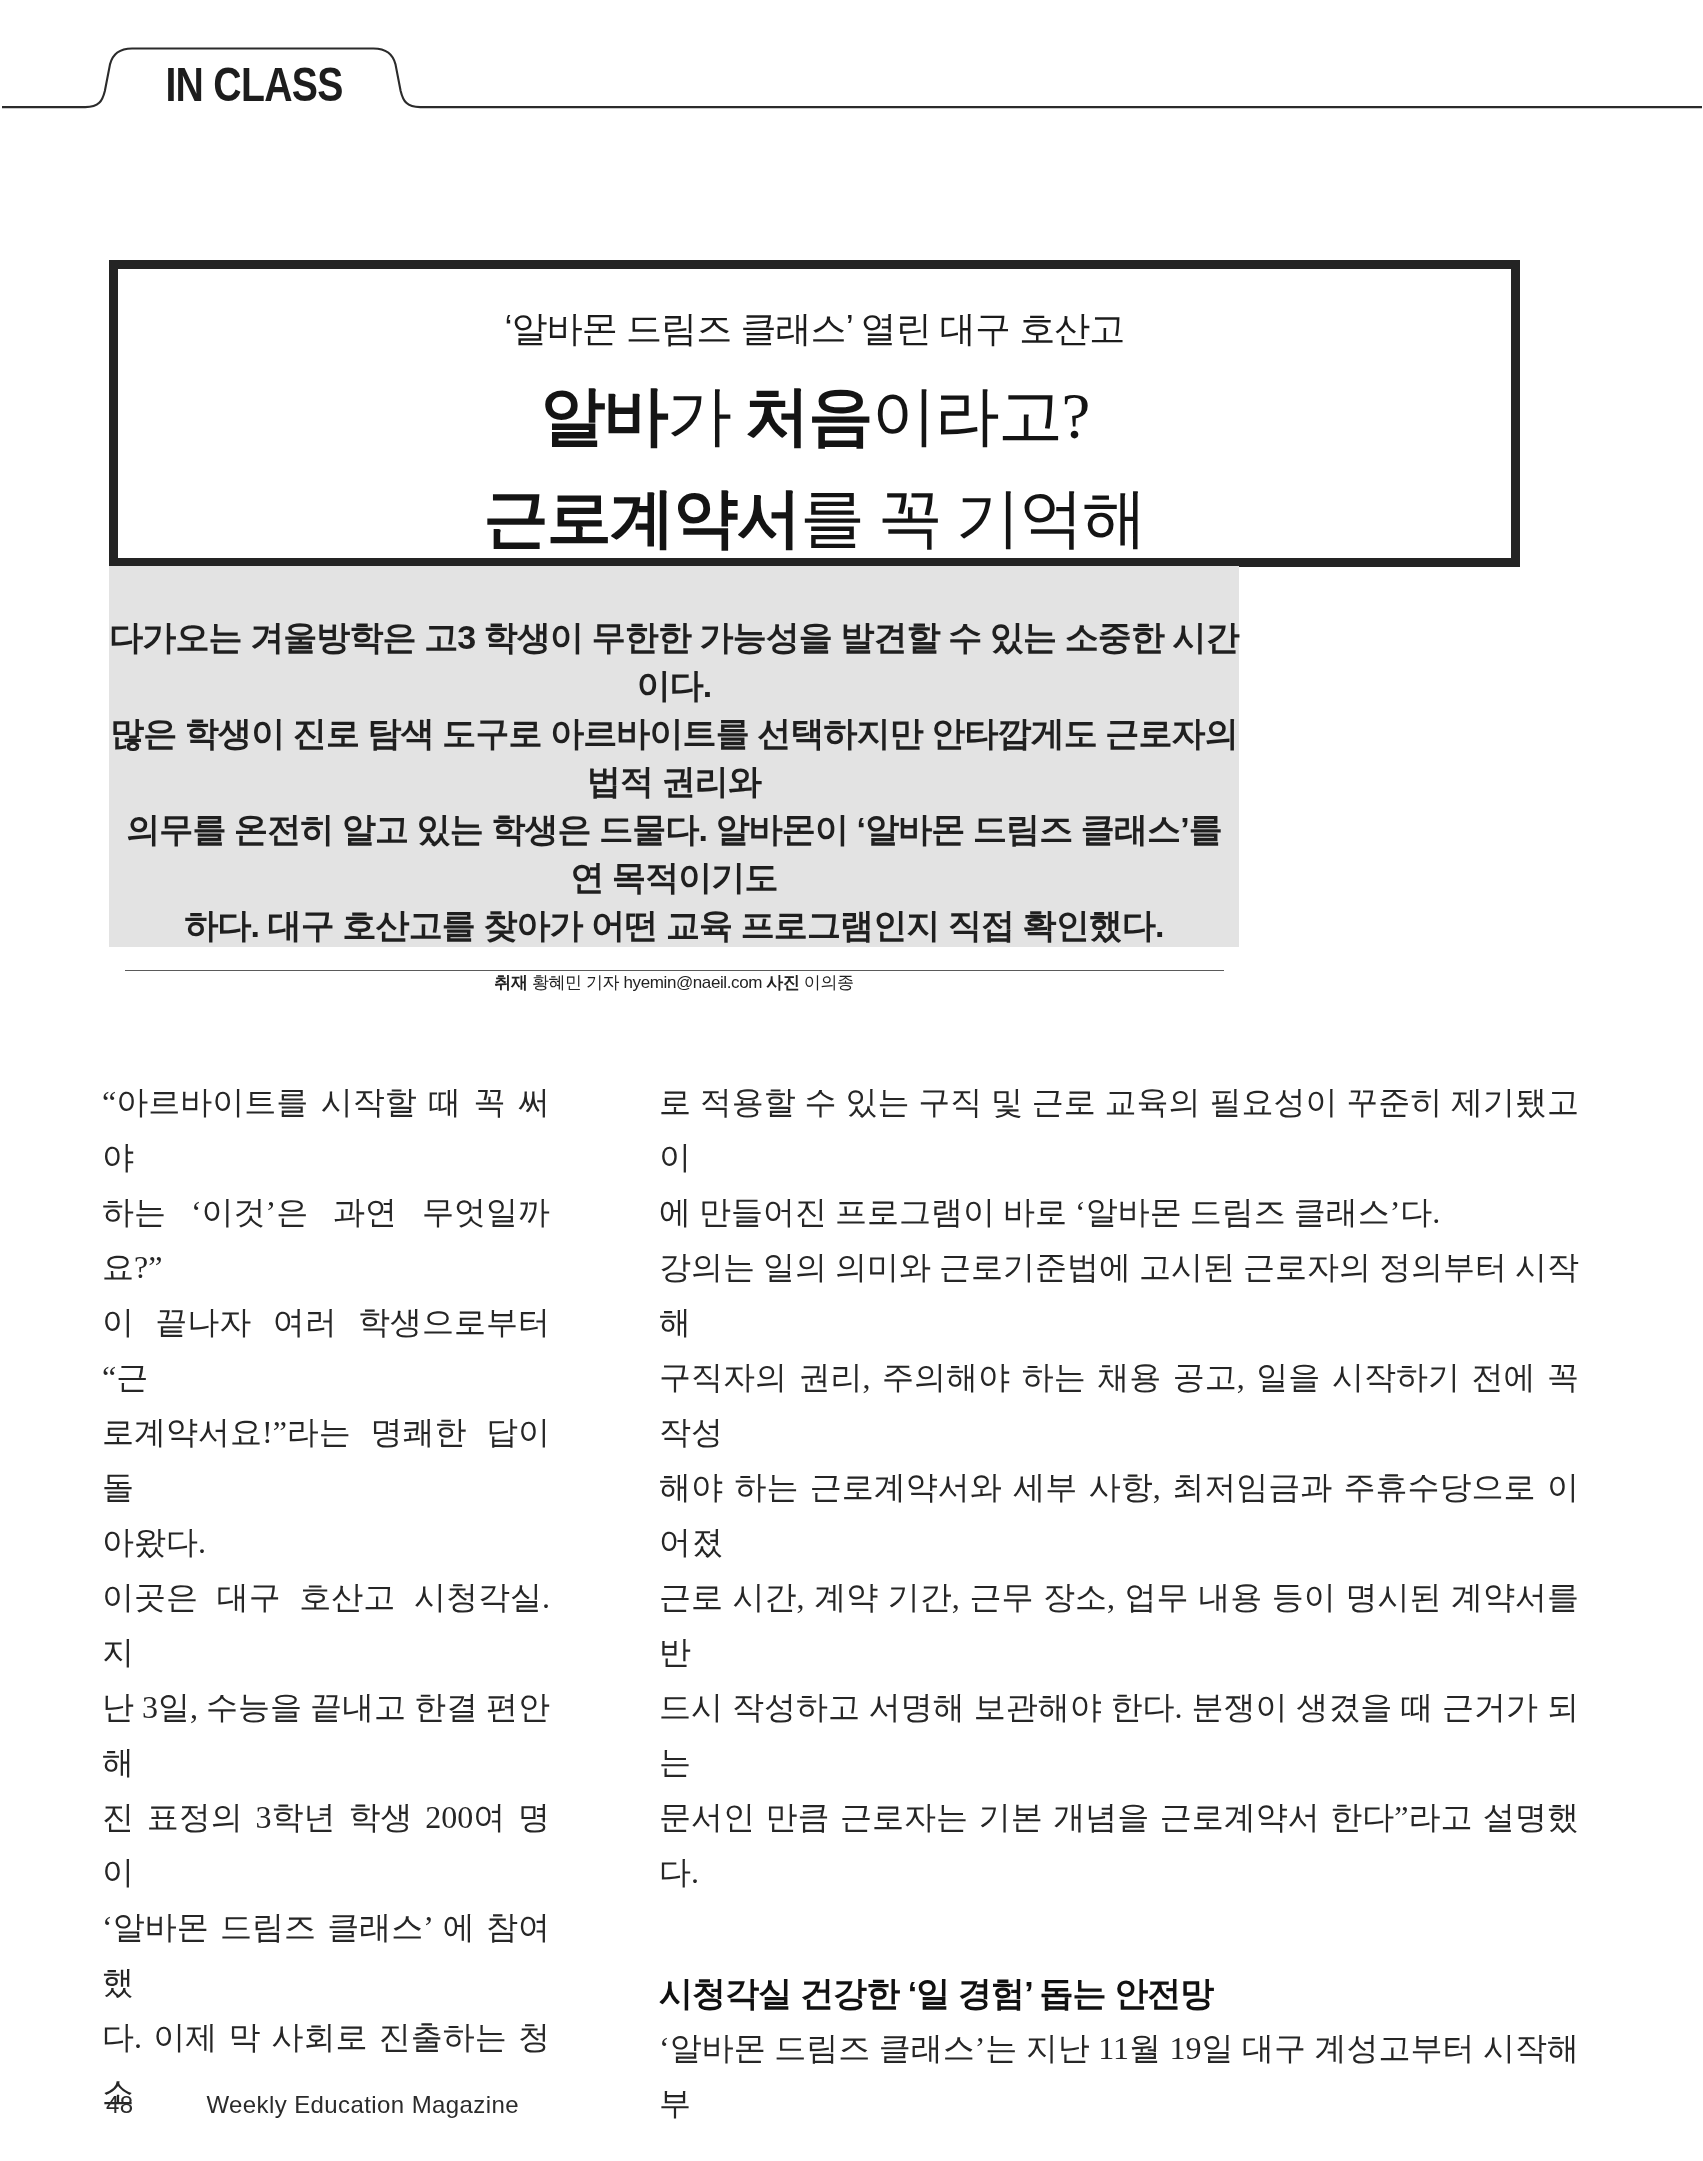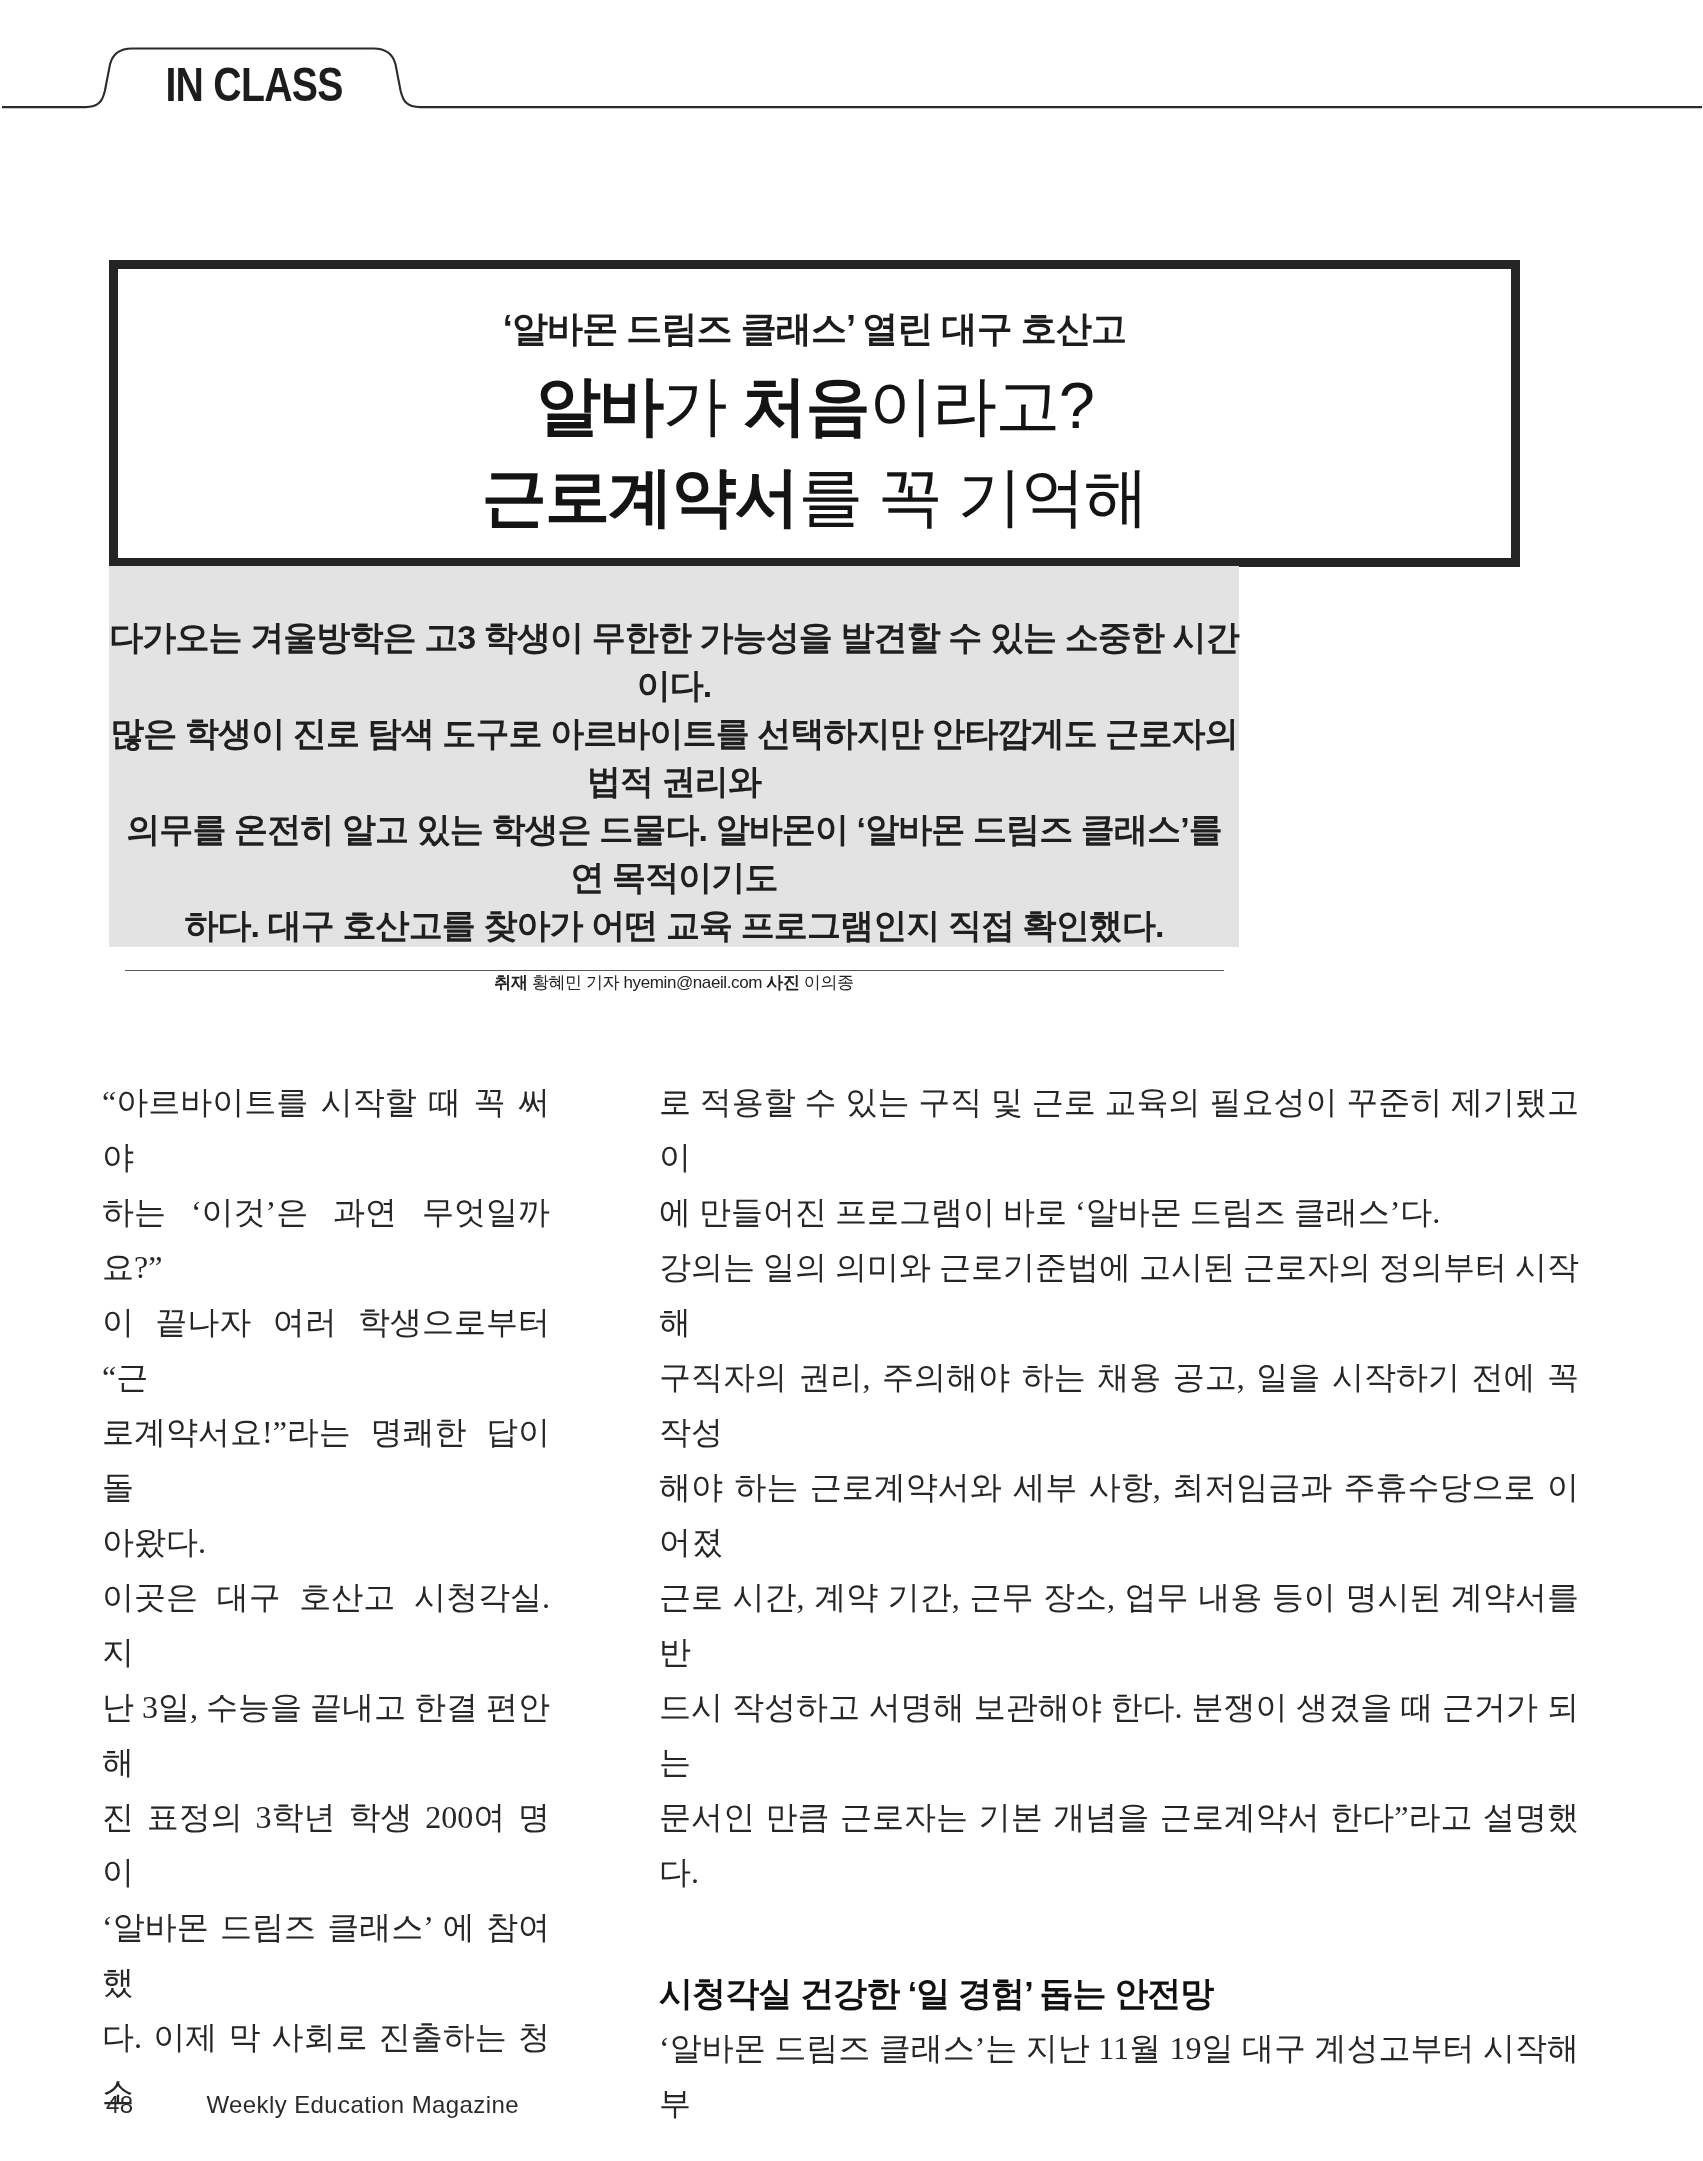--- a/index.html
+++ b/index.html
@@ -17,26 +17,26 @@
     transform:scaleX(0.8); transform-origin:50% 50%;
     white-space:nowrap;
   }
   
   .title-box {
     position:absolute; left:109px; top:260px; width:1411px; height:307px;
     border:9.4px solid #242424; box-sizing:border-box; background:#fff;
     text-align:center;
   }
   .kicker {
-    margin-top:34px; font-size:36px; font-weight:700; line-height:51px;
+    margin-top:34px; font-size:36px; font-weight:400; line-height:51px;
     letter-spacing:-0.9px; color:#1c1c1c;
   }
   .headline {
-    margin-top:12px; font-size:65px; line-height:79px; color:#141414;
-    letter-spacing:-1.7px; white-space:nowrap;
+    margin-top:23px; font-size:65px; line-height:79px; color:#141414;
+    letter-spacing:-1.7px; white-space:nowrap;font-family:Liberation Serif, serif;
   }
   .headline .hv { font-weight:900; }
   .headline .lt { font-weight:500; }
   
   .lede {
     position:absolute; left:109px; top:566px; width:1130px; height:381px;
     background:#e3e3e3; box-sizing:border-box; padding-top:47px; text-align:center;
   }
   .lede-lines {
     font-size:34px; font-weight:700; line-height:48px; color:#1f1f1f;

